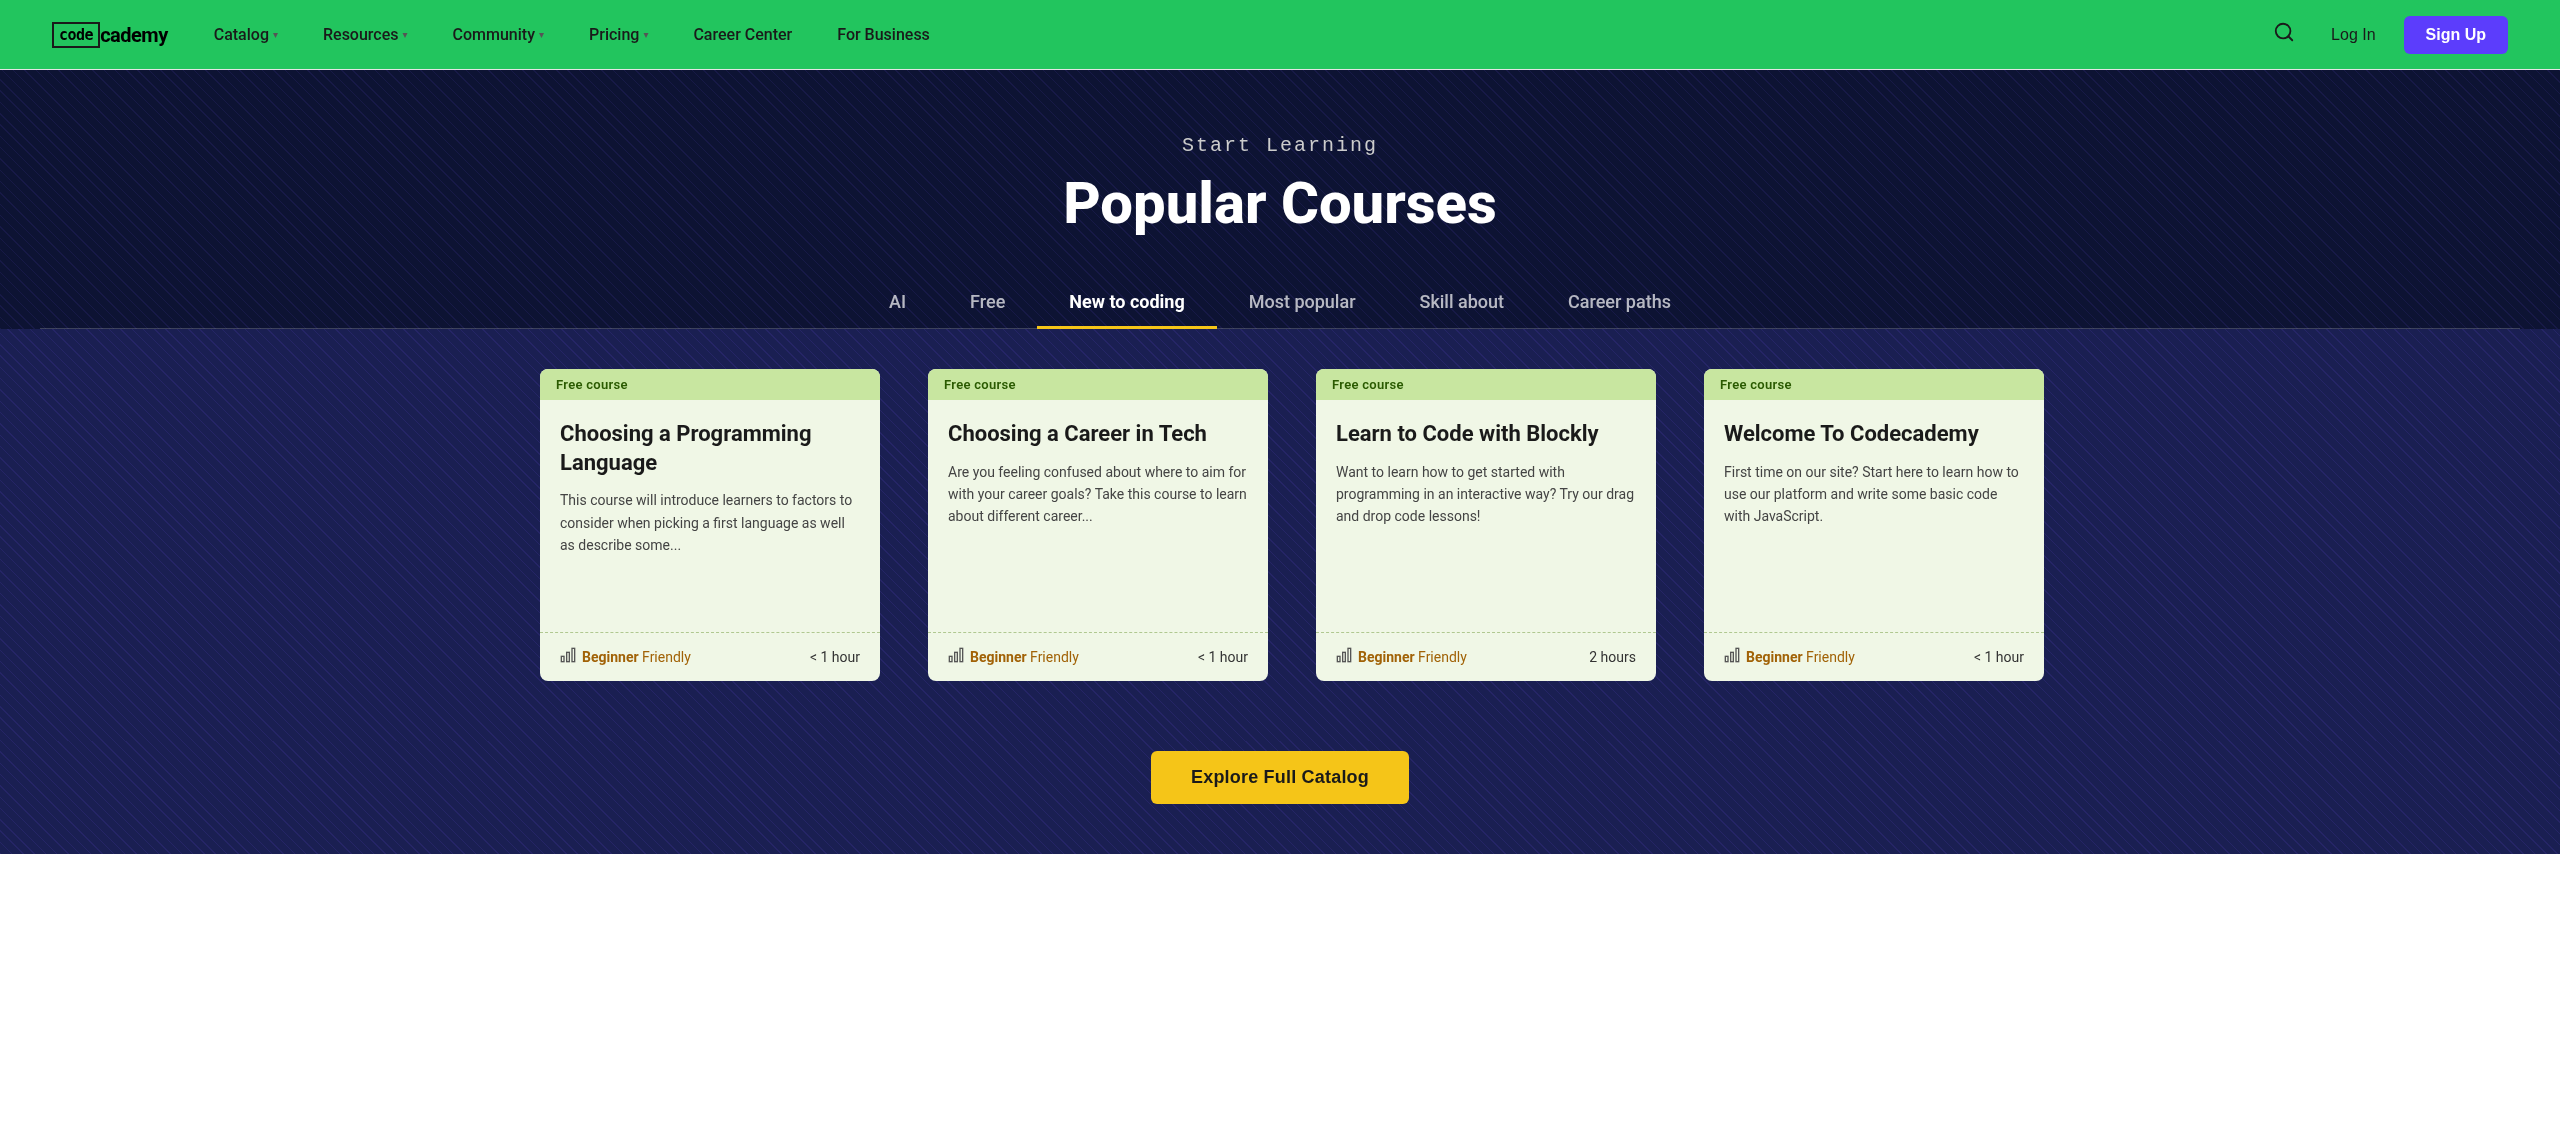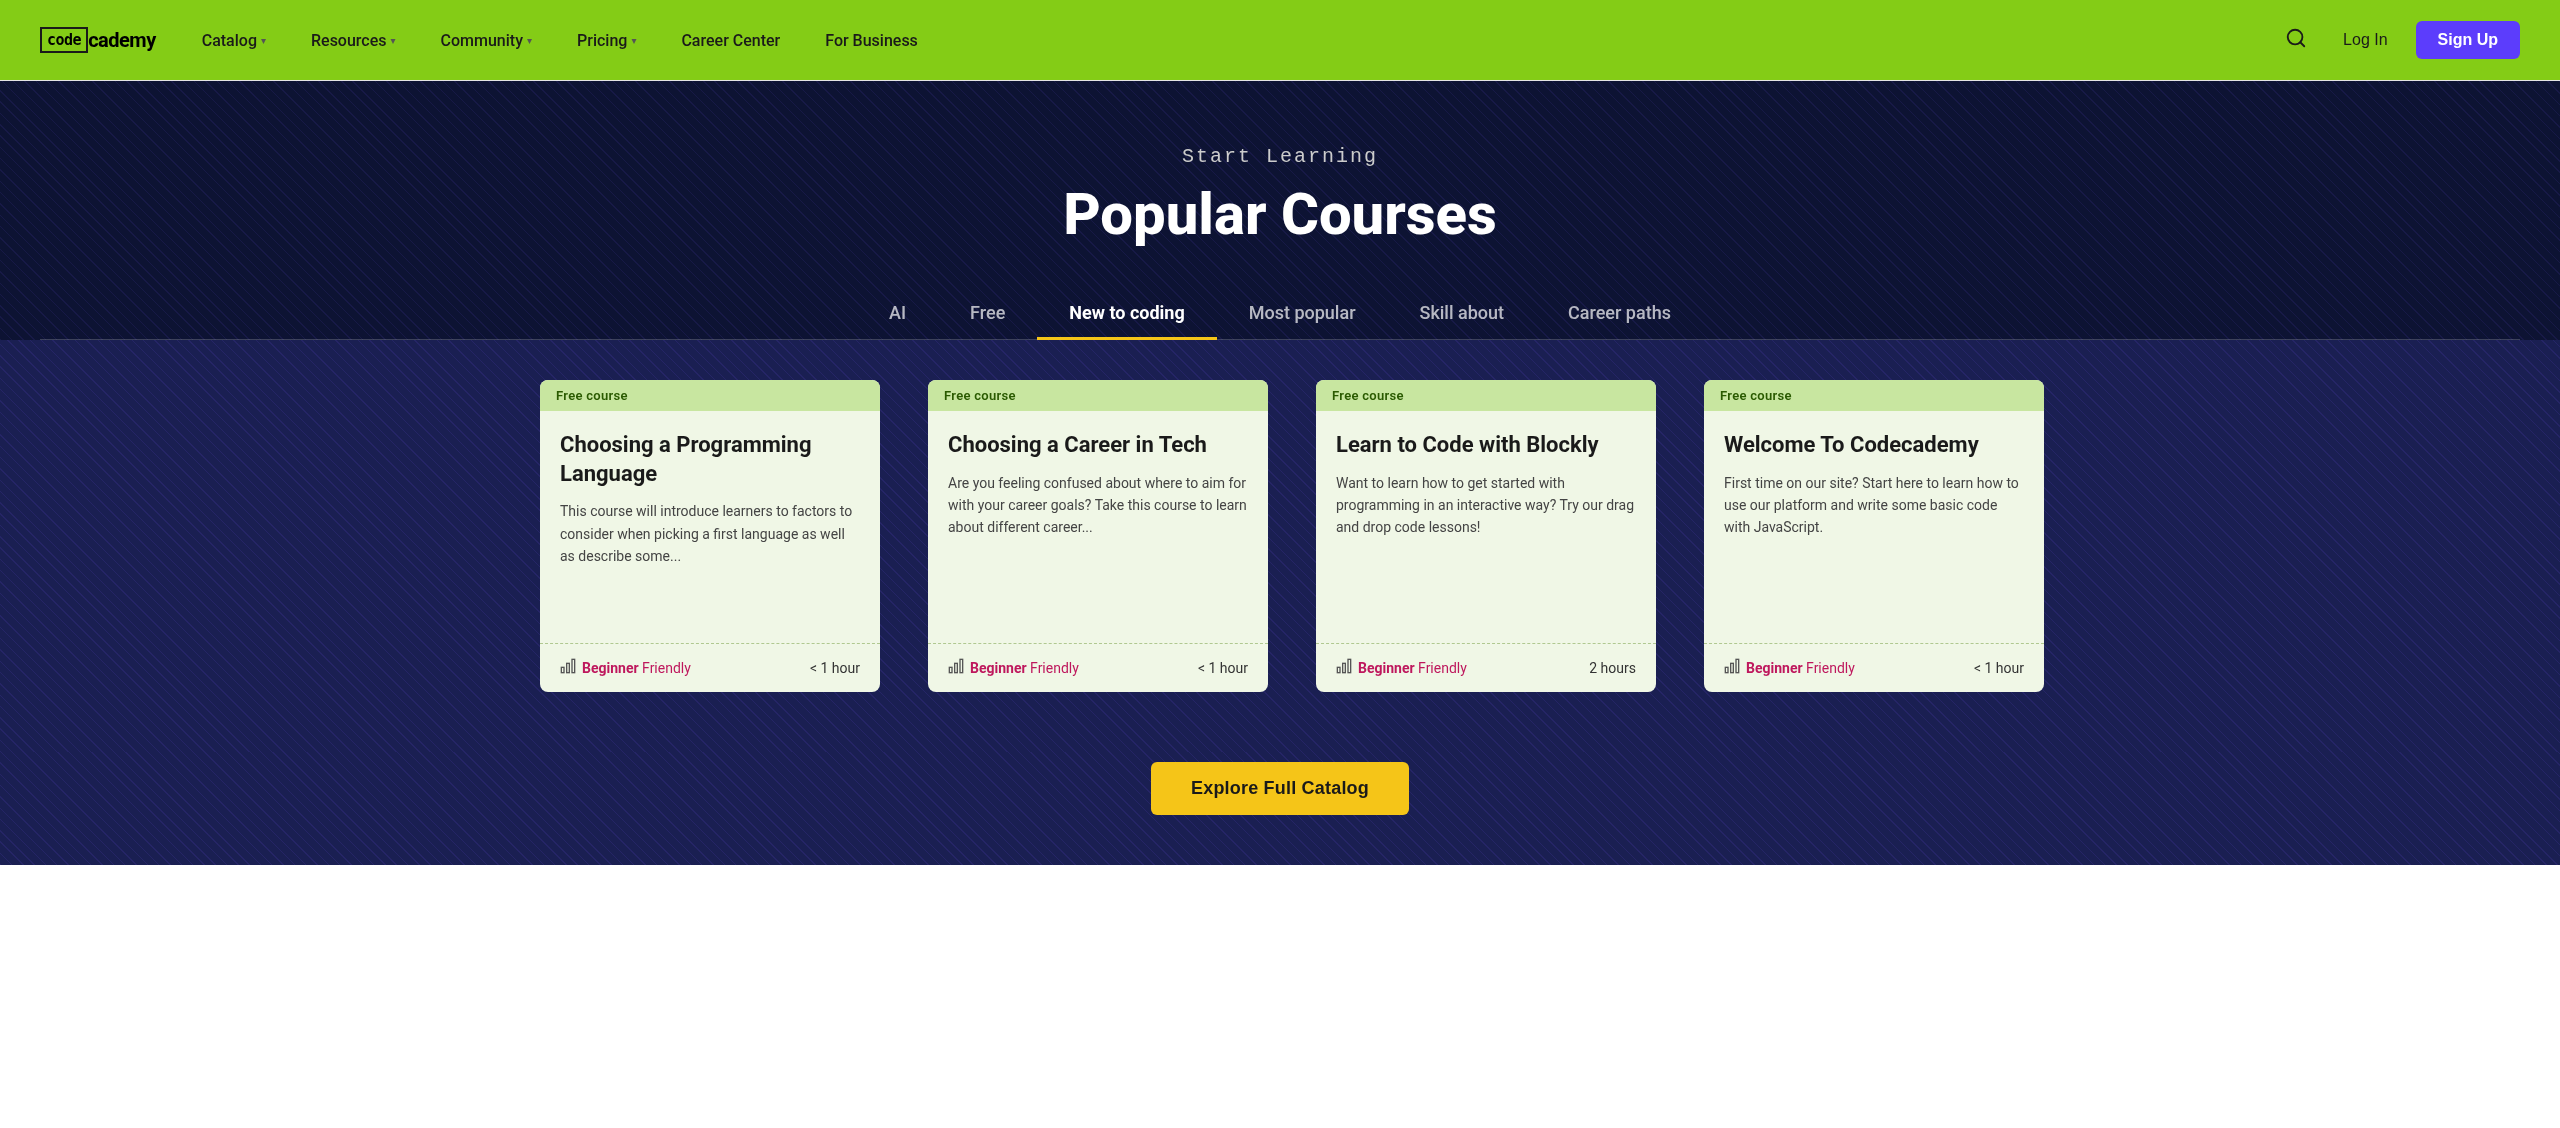--- a/index.html
+++ b/index.html
@@ -2,23 +2,23 @@
 <html><head>
   <meta charset="utf-8">
   <style>
     * { margin: 0; padding: 0; box-sizing: border-box; }
     body { font-family: -apple-system, BlinkMacSystemFont, 'Segoe UI', Roboto, sans-serif; background: #fff; min-width: 1280px; }
 
     
     .navbar {
       display: flex;
       align-items: center;
-      padding: 0 40px;
-      height: 81px;
-      background: #84cc16;
+      padding: 0 52px;
+      height: 70px;
+      background: #22c55e;
       border-bottom: 1px solid #e5e5e5;
       position: relative;
       z-index: 10;
     }
     .logo-wrap {
       display: flex;
       align-items: center;
       margin-right: 32px;
     }
     .logo-box {
@@ -200,21 +200,21 @@
       display: flex;
       align-items: center;
       justify-content: space-between;
       margin-top: 16px;
     }
     .card-level {
       display: flex;
       align-items: center;
       gap: 6px;
       font-size: 14px;
-      color: #be185d;
+      color: #a16207;
     }
     .level-icon {
       color: #555;
       font-size: 16px;
     }
     .card-duration {
       font-size: 14px;
       color: #333;
     }
 

